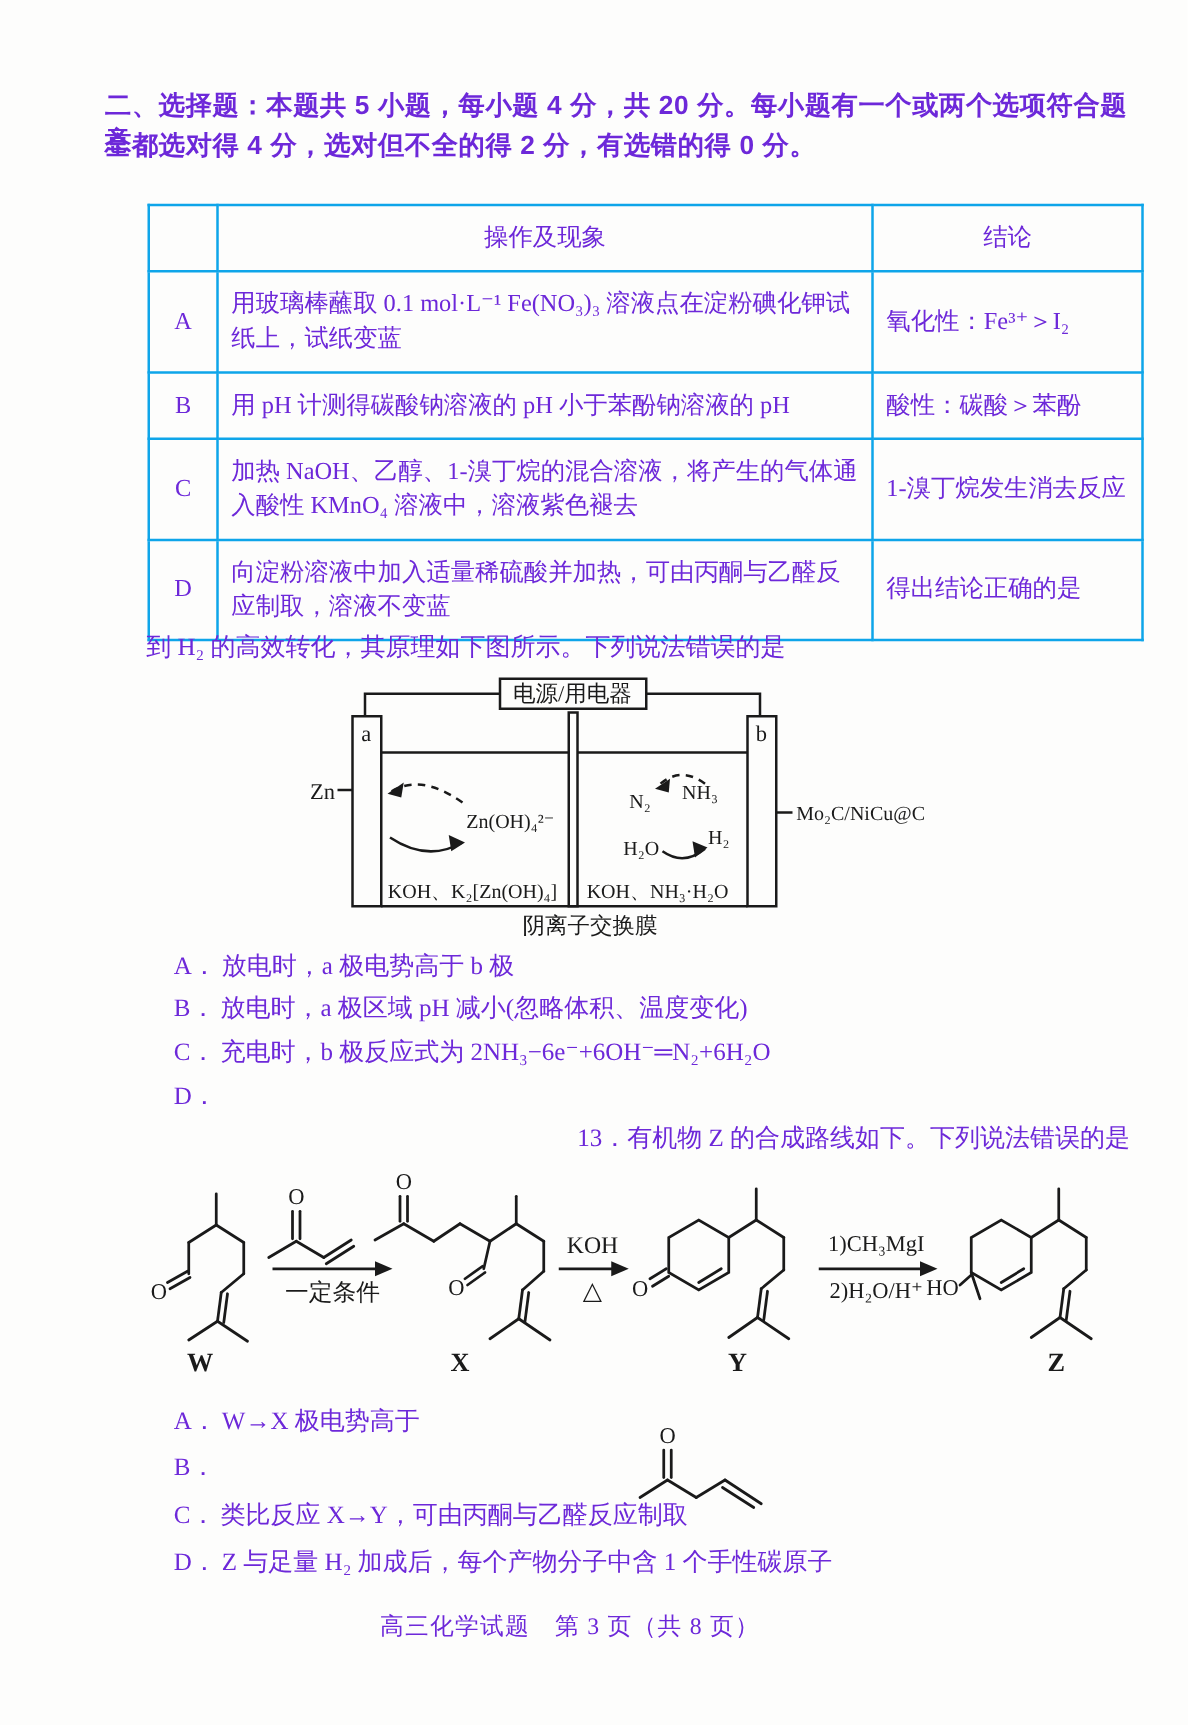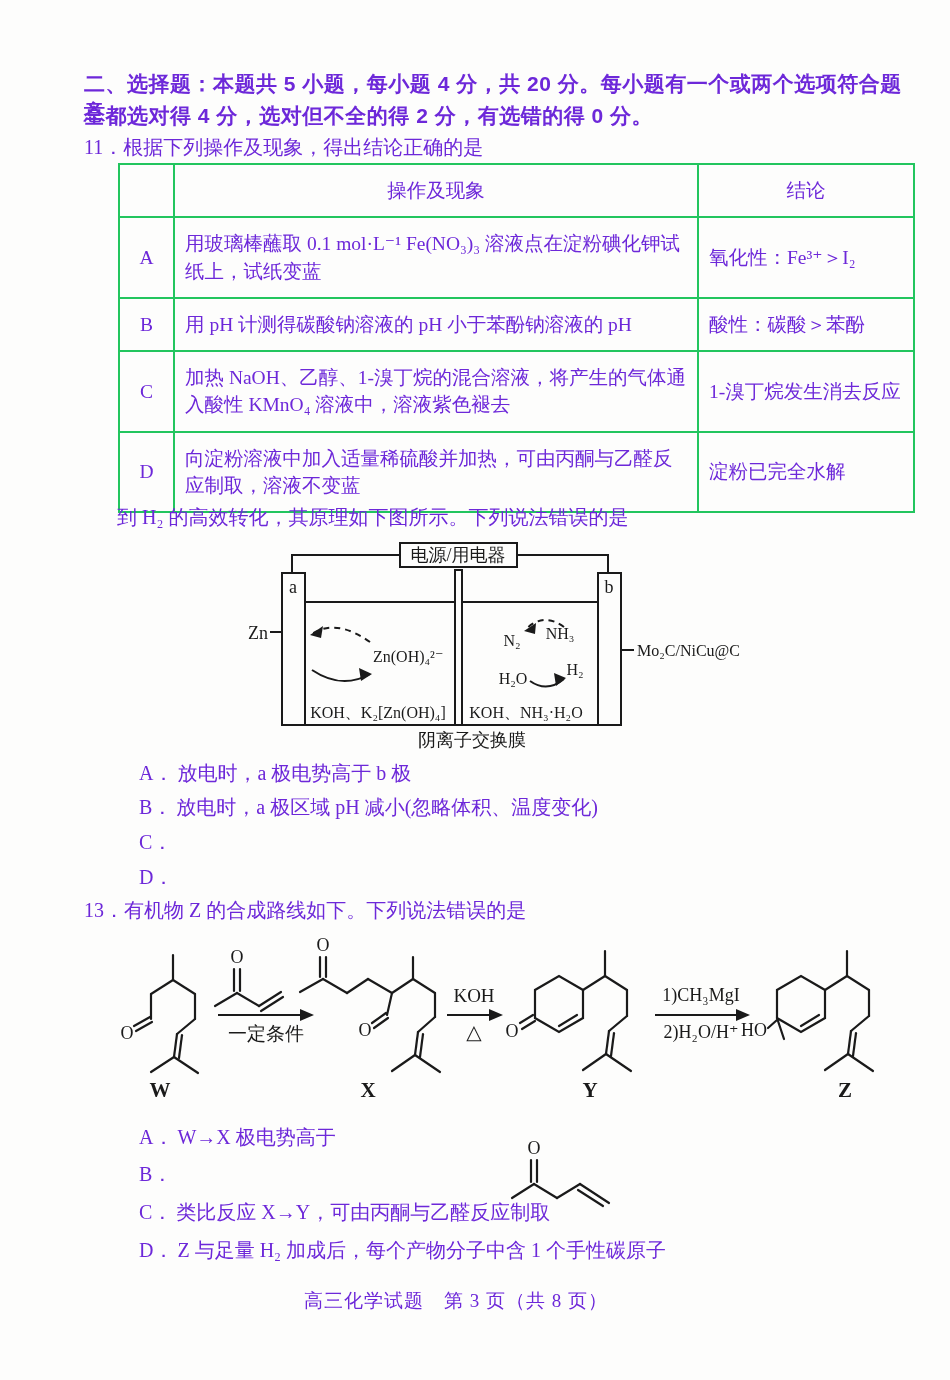--- a/index.html
+++ b/index.html
@@ -7,39 +7,38 @@
   .page{
     position:relative;width:950px;height:1380px;background:#fdfdfc;
     font-family:"Liberation Serif","DejaVu Serif",serif;color:#6d28d9;
     overflow:hidden;
   }
   .abs{position:absolute;}
   .hdr{font-family:"Liberation Sans","DejaVu Sans",sans-serif;font-weight:bold;
        font-size:21px;letter-spacing:0.5px;}
   .stem{font-size:20px;}
   table.q11{border-collapse:collapse;table-layout:fixed;width:795px;}
-  table.q11 td{border:2px solid #22c55e;font-size:19.5px;line-height:1.4;
+  table.q11 td{border:2px solid #0ea5e9;font-size:19.5px;line-height:1.4;
                vertical-align:middle;padding:12px 10px;}
   td.rowlabel{text-align:center;padding:4px 2px;}
   td.ophead,td.conchead{text-align:center;font-size:20px;}
   .opt{display:flex;font-size:20px;line-height:1.3;}
   .opt .lab{flex:0 0 auto;margin-right:4px;}
   svg{overflow:visible;}
   svg text{font-family:"Liberation Serif","DejaVu Serif",serif;fill:#1a1a1a;}
   .footer{width:912px;text-align:center;font-size:19px;letter-spacing:1px;}
 </style>
 </head>
 <body>
 
 <div class="page">
 
   <div class="abs hdr" style="left:84px;top:70px;width:845px;">二、选择题：本题共 5 小题，每小题 4 分，共 20 分。每小题有一个或两个选项符合题意，</div>
   <div class="abs hdr" style="left:84px;top:102px;width:845px;">全都选对得 4 分，选对但不全的得 2 分，有选错的得 0 分。</div>
 
-  <div class="abs stem" style="left:84px;top:134px;width:830px;">11．根据下列操作及现象，得出结论正确的是</div>
 
   <table class="q11 abs" style="left:118px;top:163px;">
     <colgroup>
         <col style="width:55px">
         <col style="width:524px">
         <col style="width:216px">
       </colgroup>
     <tbody>
         <tr style="height:48px">
       <td class="rowlabel"></td>
@@ -57,21 +56,21 @@
       <td>酸性：碳酸＞苯酚</td>
     </tr>
     <tr style="height:70px">
       <td class="rowlabel">C</td>
       <td>加热 NaOH、乙醇、1-溴丁烷的混合溶液，将产生的气体通入酸性 KMnO₄ 溶液中，溶液紫色褪去</td>
       <td>1-溴丁烷发生消去反应</td>
     </tr>
     <tr style="height:62px">
       <td class="rowlabel">D</td>
       <td>向淀粉溶液中加入适量稀硫酸并加热，可由丙酮与乙醛反应制取，溶液不变蓝</td>
-      <td>淀粉已完全水解</td>
+      <td>得出结论正确的是</td>
     </tr>
   </tbody>
     </table>
 
   <div class="abs stem" style="left:117px;top:504px;width:800px;">到 H₂ 的高效转化，其原理如下图所示。下列说法错误的是</div>
 
   <svg class="abs" style="left:230px;top:540px;" width="530" height="215" viewBox="0 0 530 215">
     <g stroke="#1a1a1a" stroke-width="2" fill="none">
       <rect x="170" y="3" width="117" height="24"></rect>
       <polyline points="170,15 62,15 62,33"></polyline>
@@ -113,26 +112,27 @@
   <div class="abs opt" style="left:139px;top:760px;width:760px;">
     <span class="lab">A．</span>
     <span>放电时，a 极电势高于 b 极</span>
   </div>
   <div class="abs opt" style="left:139px;top:794px;width:760px;">
     <span class="lab">B．</span>
     <span>放电时，a 极区域 pH 减小(忽略体积、温度变化)</span>
   </div>
   <div class="abs opt" style="left:139px;top:829px;width:760px;">
     <span class="lab">C．</span>
+    <span>充电时，b 极反应式为 2NH₃−6e⁻+6OH⁻═N₂+6H₂O</span>
   </div>
   <div class="abs opt" style="left:139px;top:864px;width:760px;">
     <span class="lab">D．</span>
   </div>
 
-  <div class="abs stem" style="left:84px;top:897px;width:820px;">13．有机物 Z 的合成路线如下。下列说法错误的是</div>
+  <div class="abs stem" style="left:84px;top:897px;width:820px;text-align:right;">13．有机物 Z 的合成路线如下。下列说法错误的是</div>
 
   <svg class="abs" style="left:80px;top:935px;" width="860" height="185" viewBox="0 0 860 185">
 
     <g stroke="#1a1a1a" stroke-width="2.2" stroke-linecap="round" fill="none">
       <line x1="93" y1="20" x2="93" y2="45"></line>
       <line x1="93" y1="45" x2="71" y2="59"></line>
       <line x1="71" y1="59" x2="71" y2="84"></line>
       <line x1="70" y1="82" x2="54" y2="91"></line>
       <line x1="72" y1="87" x2="56" y2="96"></line>
       <line x1="93" y1="45" x2="115" y2="59"></line>

